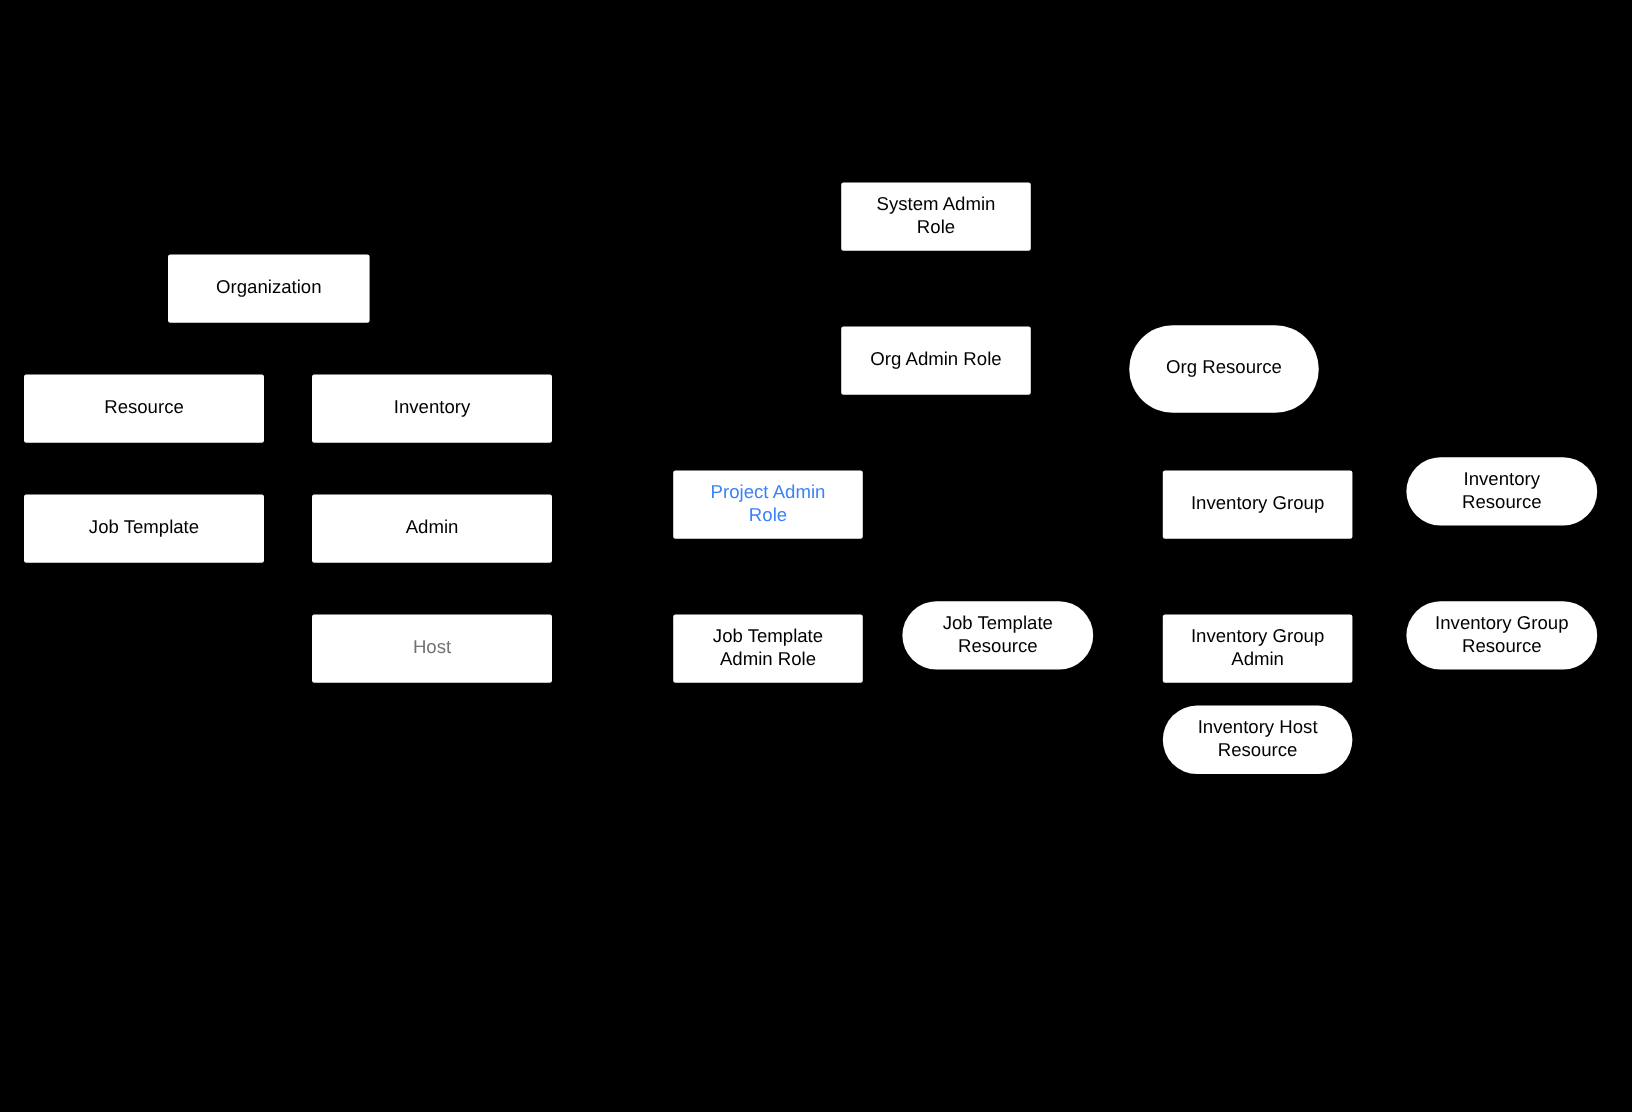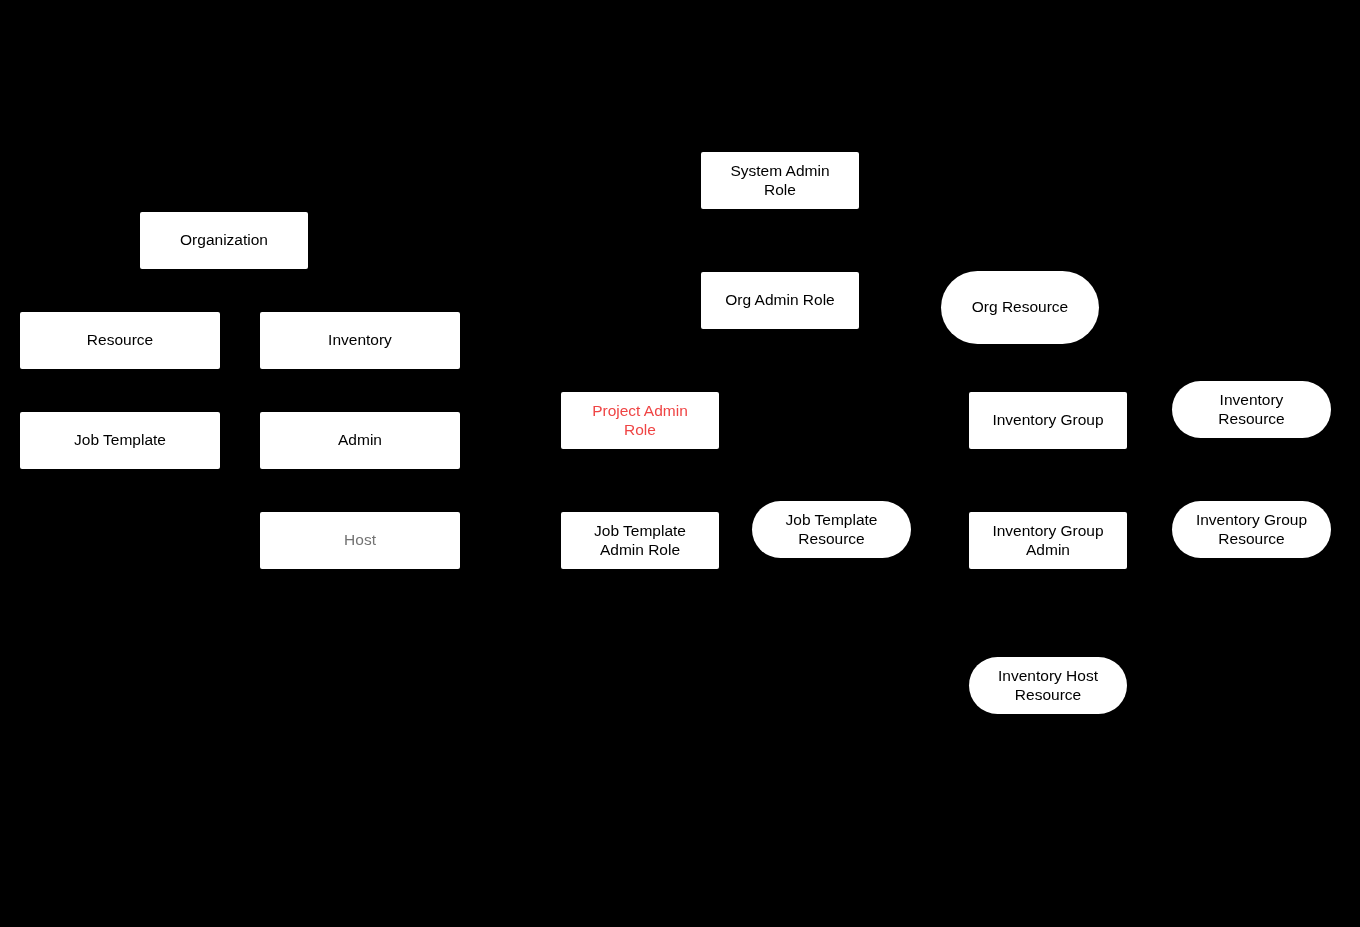--- a/index.html
+++ b/index.html
@@ -66,21 +66,21 @@
     <div class="node rect" style="left: 701px; top: 141px; width: 158px; height: 57px; background: rgb(255, 255, 255); color: rgb(0, 0, 0);">
       <span class="node-label">System Admin
 Role</span>
     </div>
     <div class="node rect" style="left: 701px; top: 261px; width: 158px; height: 57px; background: rgb(255, 255, 255); color: rgb(0, 0, 0);">
       <span class="node-label">Org Admin Role</span>
     </div>
     <div class="node round" style="left: 941px; top: 271px; width: 158px; height: 73px; background: rgb(255, 255, 255); color: rgb(0, 0, 0);">
       <span class="node-label">Org Resource</span>
     </div>
-    <div class="node rect" style="left: 561px; top: 381px; width: 158px; height: 57px; background: rgb(255, 255, 255); color: #ef4444; justify-content: flex-end;">
+    <div class="node rect" style="left: 561px; top: 381px; width: 158px; height: 57px; background: rgb(255, 255, 255); color: #3b82f6; justify-content: flex-end;">
       <span class="node-label">Project Admin
 Role</span>
     </div>
     <div class="node rect" style="left: 969px; top: 381px; width: 158px; height: 57px; background: rgb(255, 255, 255); color: rgb(0, 0, 0);">
       <span class="node-label">Inventory Group</span>
     </div>
     <div class="node round" style="left: 1172px; top: 381px; width: 159px; height: 57px; background: rgb(255, 255, 255); color: rgb(0, 0, 0);">
       <span class="node-label">Inventory
 Resource</span>
     </div>
@@ -93,17 +93,17 @@
 Resource</span>
     </div>
     <div class="node rect" style="left: 969px; top: 501px; width: 158px; height: 57px; background: rgb(255, 255, 255); color: rgb(0, 0, 0);">
       <span class="node-label">Inventory Group
 Admin</span>
     </div>
     <div class="node round" style="left: 1172px; top: 501px; width: 159px; height: 57px; background: rgb(255, 255, 255); color: rgb(0, 0, 0);">
       <span class="node-label">Inventory Group
 Resource</span>
     </div>
-    <div class="node round" style="left: 969px; top: 657px; width: 158px; height: 57px; background: rgb(255, 255, 255); color: rgb(0, 0, 0);">
+    <div class="node round" style="left: 969px; top: 588px; width: 158px; height: 57px; background: rgb(255, 255, 255); color: rgb(0, 0, 0);">
       <span class="node-label">Inventory Host
 Resource</span>
     </div>
   </div>
 
 </body></html>

